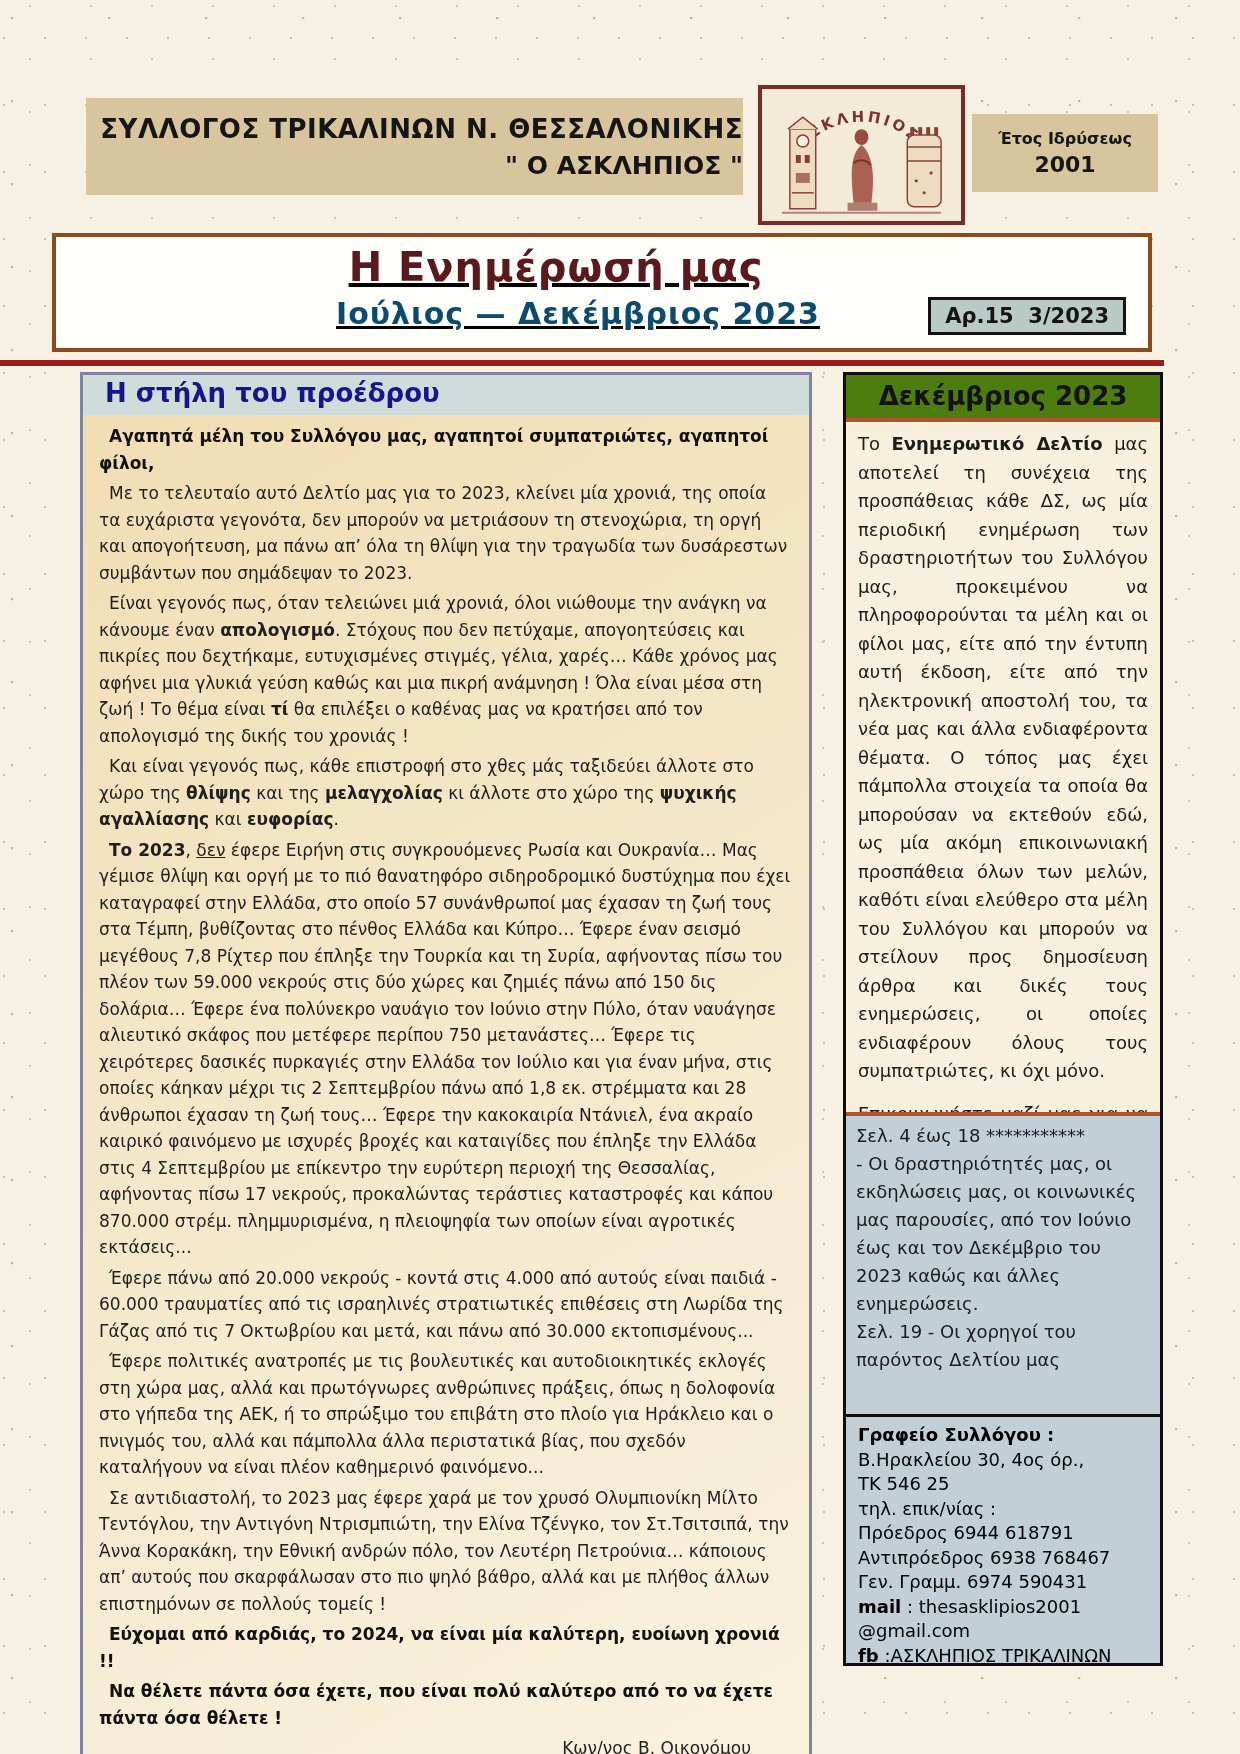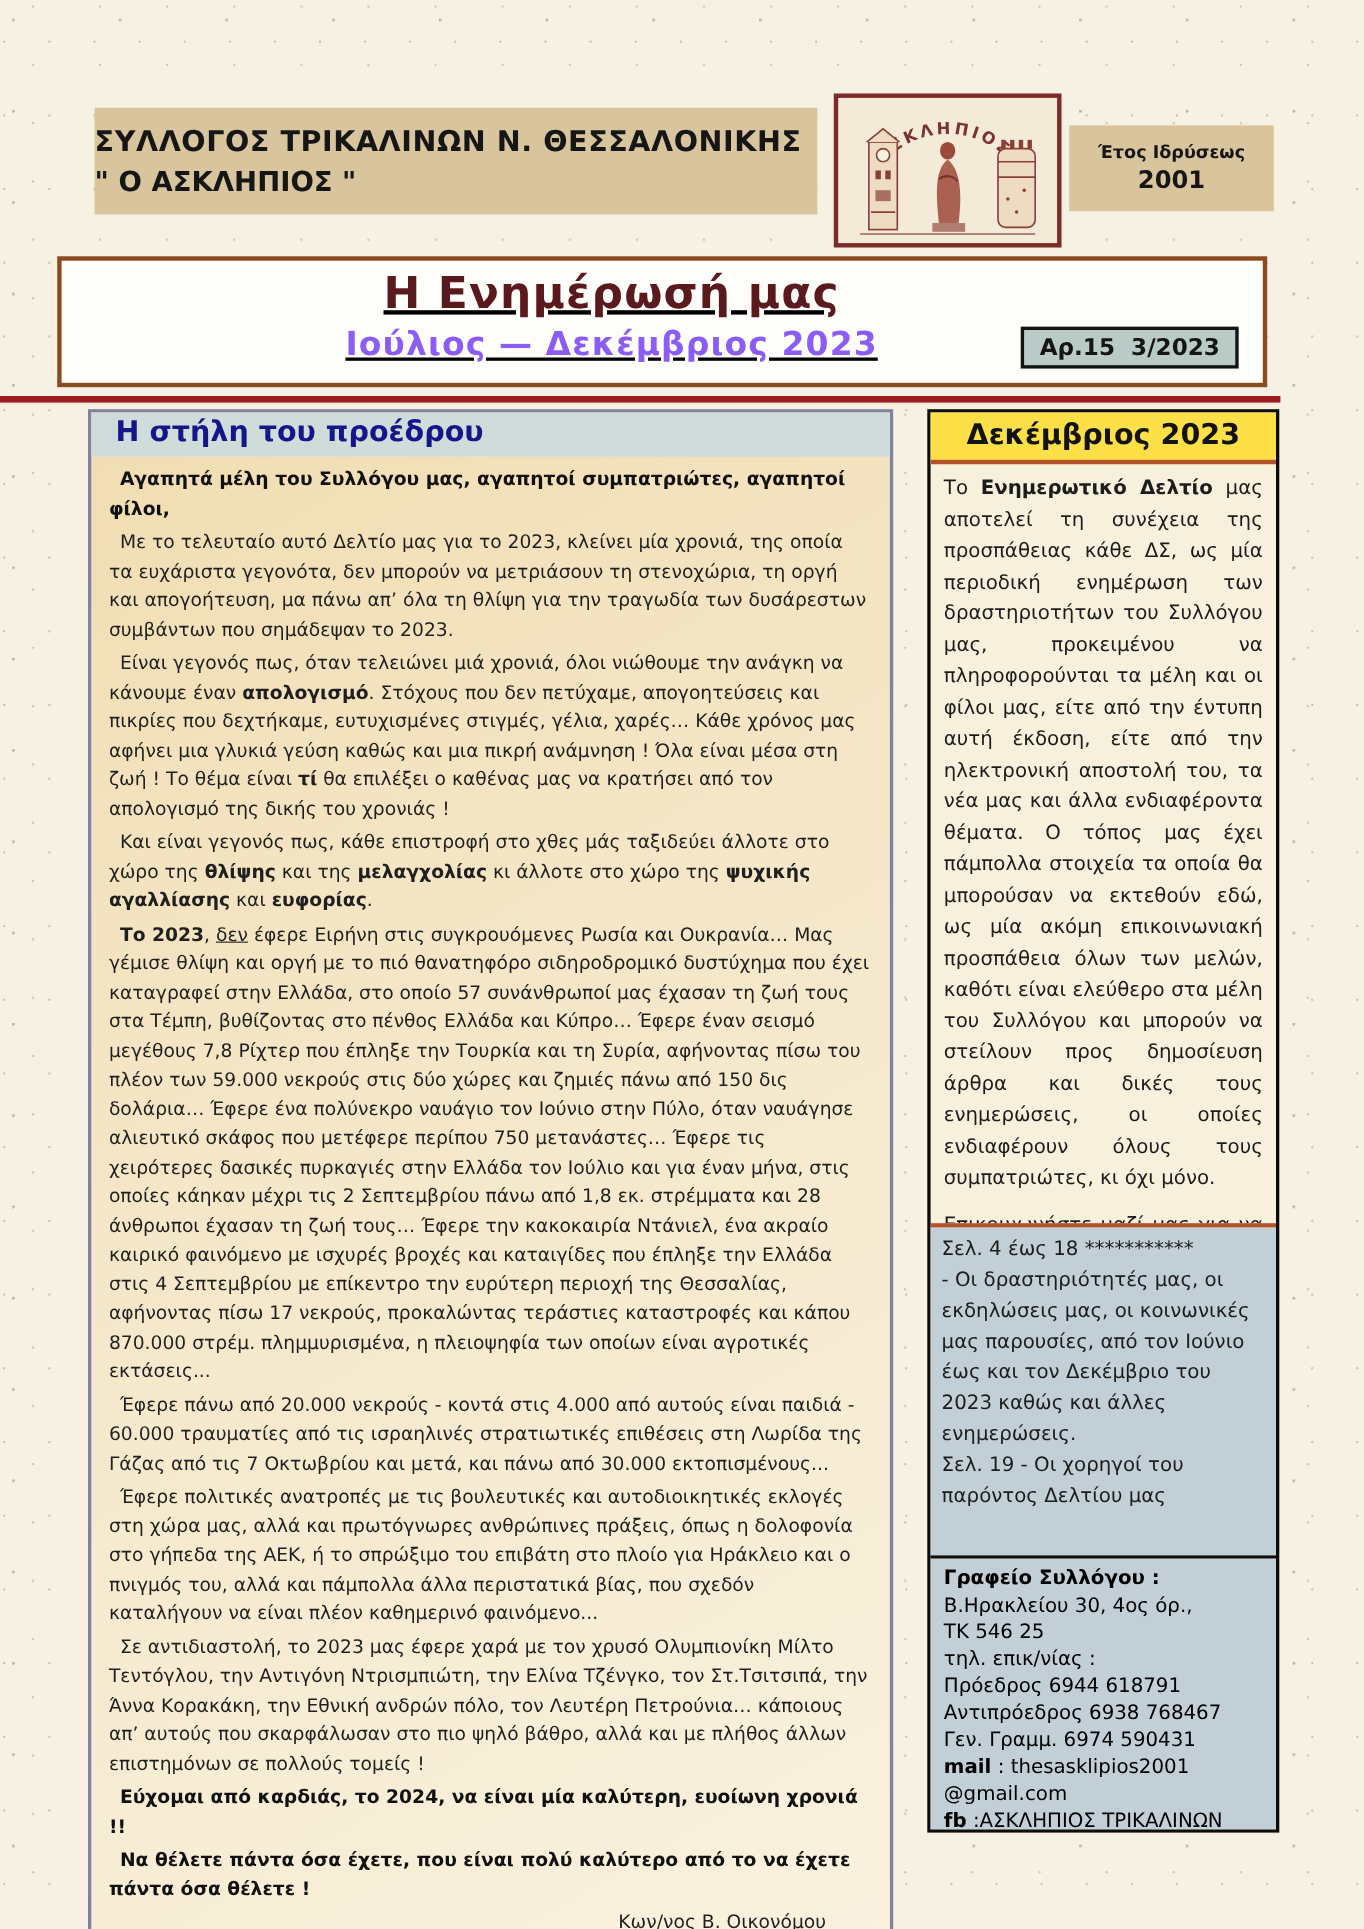--- a/index.html
+++ b/index.html
@@ -10,55 +10,55 @@
     background-image:
       radial-gradient(circle at 1px 1px,#c2b694 1.2px,transparent 1.7px),
       radial-gradient(circle at 1px 1px,#d2c7a6 1px,transparent 1.4px),
       radial-gradient(circle at 1px 1px,#cabf9f .9px,transparent 1.3px);
     background-size:97px 83px,61px 53px,41px 67px;
     background-position:11px 17px,29px 5px,3px 37px;
   }
   .b{font-weight:bold}.u{text-decoration:underline}
   
   .org-box{position:absolute;left:86px;top:98px;width:657px;height:97px;background:#d8c59d;
-    display:flex;flex-direction:column;justify-content:center;text-align:left;color:#161616;}
+    display:flex;flex-direction:column;justify-content:center;text-align:right;color:#161616;}
   .org-name{font-size:26px;font-weight:bold;letter-spacing:.5px;}
   .org-sub{font-size:25px;font-weight:bold;margin-top:7px;}
   .logo{position:absolute;left:758px;top:85px;width:207px;height:140px;background:#f4ead8;
     border:4px solid #7b2b28;box-sizing:border-box;}
   .logo svg{display:block;width:100%;height:100%;}
   .founding-box{position:absolute;left:972px;top:114px;width:186px;height:78px;background:#d8c59d;
     display:flex;flex-direction:column;justify-content:center;text-align:center;color:#161616;}
   .founding-label{font-size:16px;font-weight:bold;}
   .founding-year{font-size:22px;font-weight:bold;margin-top:4px;}
   
   .masthead{position:absolute;left:52px;top:233px;width:1100px;height:119px;background:#fdfdfa;
     border:4px solid #8b4a20;box-sizing:border-box;text-decoration:underline;}
   .mast-title{margin-top:7px;text-align:center;width:1000px;
     font-size:40px;font-weight:bold;color:#5a191d;letter-spacing:1px;}
   .mast-period{text-align:center;width:1000px;margin-top:6px;
-    font-size:30px;font-weight:bold;color:#8b5cf6;letter-spacing:1px;}
+    font-size:30px;font-weight:bold;color:#0c4a6e;letter-spacing:1px;padding-left:22px;}
   .issue-box{position:absolute;right:22px;bottom:13px;background:#b9cac7;border:3px solid #121212;
     padding:4px 14px;font-size:21px;font-weight:bold;color:#151515;white-space:pre;}
   .red-rule{position:absolute;left:0;top:360px;width:1164px;height:6px;background:#9a1c1c;}
   
   .left-col{position:absolute;left:80px;top:372px;width:732px;height:1524px;
     border:3px solid #8082a0;box-sizing:border-box;
     background:linear-gradient(150deg,#f1ddb2 0%,#f5e8cb 45%,#faf3e2 100%);}
   .col-head{height:40px;background:#cfdcda;color:#15158c;font-weight:bold;font-size:26px;
     padding:3px 0 0 22px;box-sizing:border-box;}
   .col-body{padding:8px 16px 6px 16px;font-size:17px;line-height:26.5px;color:#1f1f1f;overflow:hidden;}
   .col-body .para{margin:0 0 4px 0;text-indent:10px;}
   .col-body .para.bold{font-weight:bold;color:#111;}
   .col-body .para.right{text-align:right;margin-right:42px;text-indent:0;}
   
   .sidebar{position:absolute;left:843px;top:372px;width:320px;height:1294px;
     border:3px solid #0d0d0d;box-sizing:border-box;background:#f6f0dc;
     display:flex;flex-direction:column;}
-  .sb-head{background:#fde047;text-align:center;font-weight:bold;font-size:26px;color:#131313;
+  .sb-head{background:#4d7c0f;text-align:center;font-weight:bold;font-size:26px;color:#131313;
     padding:6px 0 7px 0;border-bottom:4px solid #b4522c;}
   .sb-intro{padding:8px 12px 0 12px;font-size:18px;line-height:28.5px;color:#1c1c1c;
     height:690px;overflow:hidden;box-sizing:border-box;}
   .sb-intro .para{margin:0 0 14px 0;text-align:justify;text-indent:0;}
   .sb-sep{height:4px;background:#b4522c;}
   .sb-contents-head{background:#fdfdf7;padding:6px 12px 7px 12px;font-size:24px;font-weight:bold;
     color:#14148c;border-bottom:3px solid #a5524e;}
   .sb-contents-head span{text-decoration:underline;}
   .sb-contents{background:#c2cfd7;padding:6px 10px;font-size:18px;line-height:28px;color:#1c1c1c;
     height:298px;overflow:hidden;box-sizing:border-box;}

